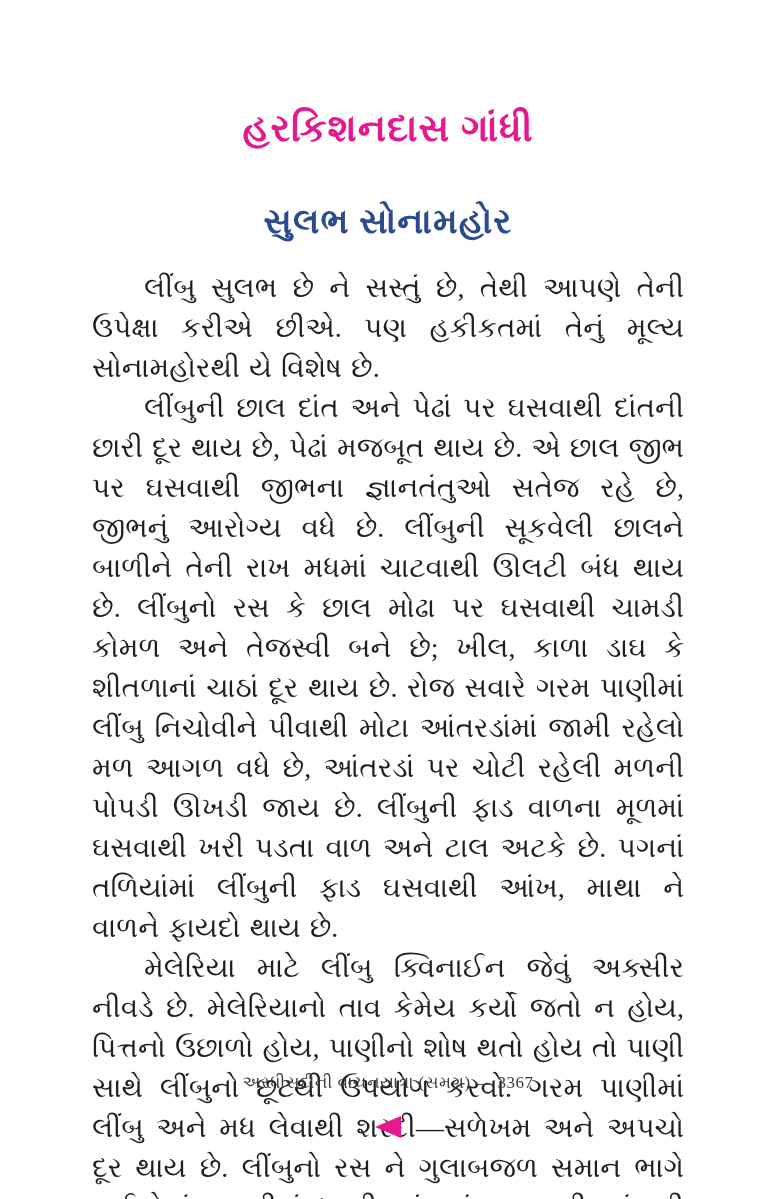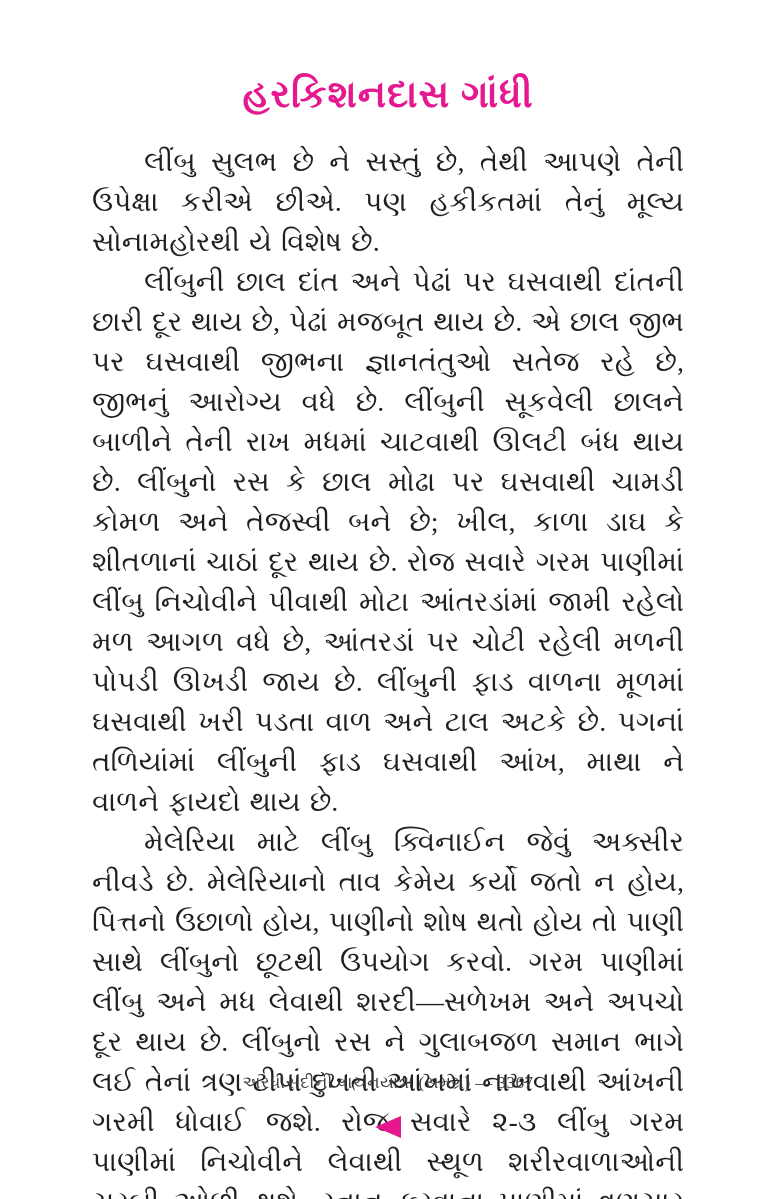--- a/index.html
+++ b/index.html
@@ -11,21 +11,21 @@
     position: relative;
     width: 776px;
     height: 1199px;
     background: #ffffff;
     font-family: "Liberation Serif", "DejaVu Serif", serif;
     overflow: hidden;
     box-sizing: border-box;
   }
   .author-title {
     margin: 0;
-    padding-top: 70px;
+    padding-top: 104px;
     text-align: center;
     font-size: 38px;
     line-height: 48px;
     font-weight: 700;
     color: #e6188f;
     letter-spacing: 1px;
   }
   .story-title {
     margin: 0;
     padding-top: 48px;
@@ -78,20 +78,21 @@
     cursor: pointer;
   }
 </style>
 </head>
 <body>
 
 <div class="page">
 
   <h1 class="author-title">હરકિશનદાસ ગાંધી</h1>
 
+  <h2 class="story-title">સુલભ સોનામહોર</h2>
 
   <div class="body-text">
     <p>લીંબુ સુલભ છે ને સસ્તું છે, તેથી આપણે તેની ઉપેક્ષા કરીએ છીએ. પણ હકીકતમાં તેનું મૂલ્ય સોનામહોરથી યે વિશેષ છે.</p>
     <p>લીંબુની છાલ દાંત અને પેઢાં પર ઘસવાથી દાંતની છારી દૂર થાય છે, પેઢાં મજબૂત થાય છે. એ છાલ જીભ પર ઘસવાથી જીભના જ્ઞાનતંતુઓ સતેજ રહે છે, જીભનું આરોગ્ય વધે છે. લીંબુની સૂકવેલી છાલને બાળીને તેની રાખ મધમાં ચાટવાથી ઊલટી બંધ થાય છે. લીંબુનો રસ કે છાલ મોઢા પર ઘસવાથી ચામડી કોમળ અને તેજસ્વી બને છે; ખીલ, કાળા ડાઘ કે શીતળાનાં ચાઠાં દૂર થાય છે. રોજ સવારે ગરમ પાણીમાં લીંબુ નિચોવીને પીવાથી મોટા આંતરડાંમાં જામી રહેલો મળ આગળ વધે છે, આંતરડાં પર ચોટી રહેલી મળની પોપડી ઊખડી જાય છે. લીંબુની ફાડ વાળના મૂળમાં ઘસવાથી ખરી પડતા વાળ અને ટાલ અટકે છે. પગનાં તળિયાંમાં લીંબુની ફાડ ઘસવાથી આંખ, માથા ને વાળને ફાયદો થાય છે.</p>
     <p>મેલેરિયા માટે લીંબુ ક્વિનાઈન જેવું અક્સીર નીવડે છે. મેલેરિયાનો તાવ કેમેય કર્યો જતો ન હોય, પિત્તનો ઉછાળો હોય, પાણીનો શોષ થતો હોય તો પાણી સાથે લીંબુનો છૂટથી ઉપયોગ કરવો. ગરમ પાણીમાં લીંબુ અને મધ લેવાથી શરદી—સળેખમ અને અપચો દૂર થાય છે. લીંબુનો રસ ને ગુલાબજળ સમાન ભાગે લઈ તેનાં ત્રણ ટીપાં દુખતી આંખમાં નાખવાથી આંખની ગરમી ધોવાઈ જશે. રોજ સવારે ૨-૩ લીંબુ ગરમ પાણીમાં નિચોવીને લેવાથી સ્થૂળ શરીરવાળાઓની ચરબી ઓછી થશે. સ્નાન કરવાના પાણીમાં ત્રણચાર લીંબુ નિચોવવાથી ચામડી ઉપરના ક્ષારો તથા ચીકણા પદાર્થો નીકળી જઈ ચામડી કોમળ બને છે.</p>
 
   </div>
 
   <div class="footer">અરધીસદીની વાચનયાત્રા (સમગ્ર) — 3367</div>
 

